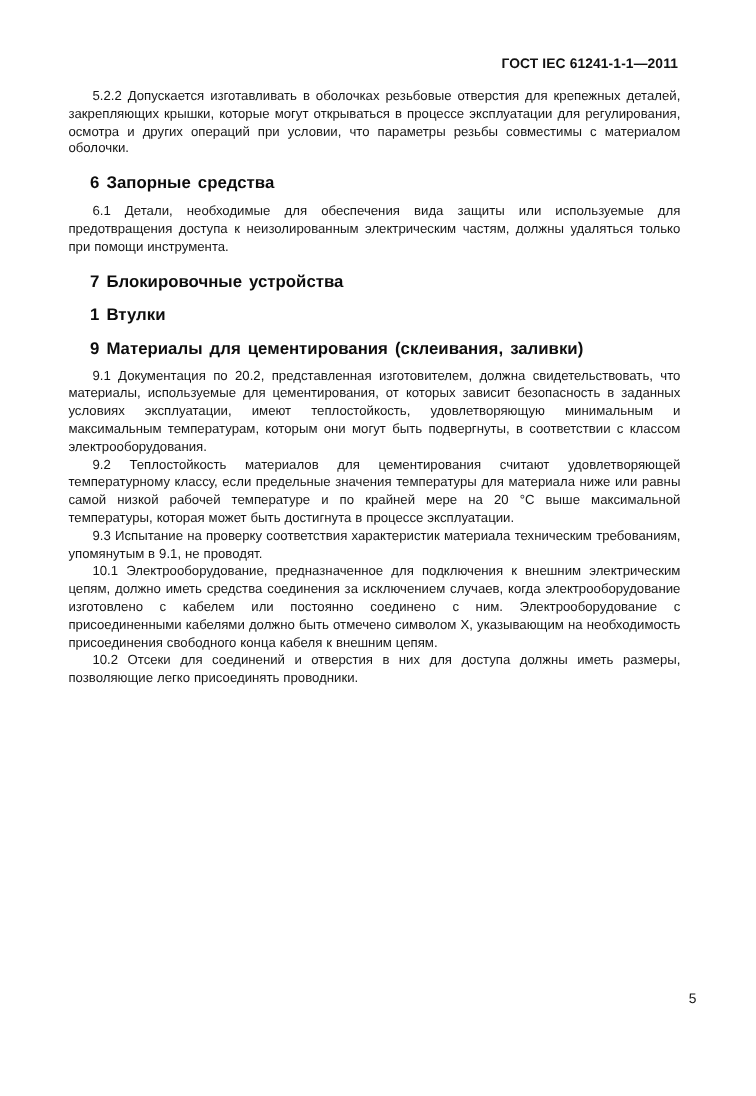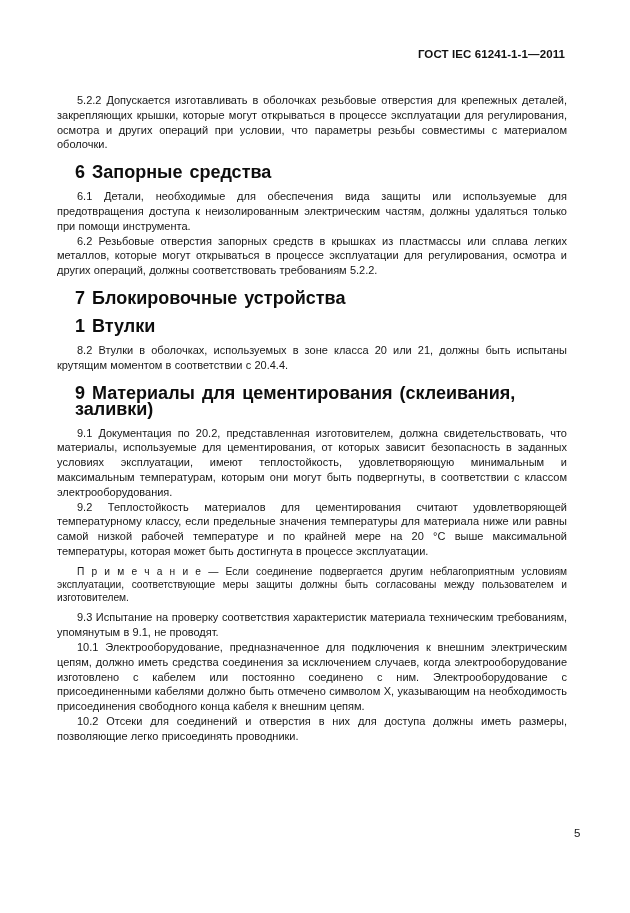--- a/index.html
+++ b/index.html
@@ -25,35 +25,34 @@
     font-size: 11.5px;
     font-weight: bold;
     letter-spacing: 0.1px;
     color: #111111;
   }
   .doc-body {
     position: absolute;
     top: 73px;
     left: 57px;
     width: 510px;
-    margin-top: 20px;
   }
   .para {
     margin: 0;
     font-size: 11px;
     line-height: 14.8px;
     text-align: justify;
     text-indent: 20px;
     hyphens: auto;
     -webkit-hyphens: auto;
     word-spacing: 0.2px;
   }
   .h2 {
     margin: 12px 0 9px 18px;
-    font-size: 18px;
+    font-size: 14px;
     line-height: 16px;
     font-weight: bold;
     color: #0d0d0d;
     word-spacing: 2px;
   }
   .note {
     margin: 6px 0;
     font-size: 10.2px;
     line-height: 13.2px;
     text-align: justify;
@@ -73,28 +72,25 @@
 <body>
 
 <div class="page">
 
   <div class="running-header">ГОСТ IEC 61241-1-1—2011</div>
 
   <div class="doc-body">
     <p class="para">5.2.2 Допускается изготавливать в оболочках резьбовые отверстия для крепежных деталей, закрепляющих крышки, которые могут открываться в процессе эксплуатации для регулирования, осмотра и других операций при условии, что параметры резьбы совместимы с материалом оболочки.</p>
     <h2 class="h2">6 Запорные средства</h2>
     <p class="para">6.1 Детали, необходимые для обеспечения вида защиты или используемые для предотвращения доступа к неизолированным электрическим частям, должны удаляться только при помощи инструмента.</p>
-    <p class="para">6.2 Резьбовые отверстия запорных средств в крышках из пластмассы или сплава легких металлов, которые могут открываться в процессе эксплуатации для регулирования, осмотра и других операций, должны соответствовать требованиям 5.2.2.</p>
     <h2 class="h2">7 Блокировочные устройства</h2>
     <h2 class="h2">1 Втулки</h2>
-    <p class="para">8.2 Втулки в оболочках, используемых в зоне класса 20 или 21, должны быть испытаны крутящим моментом в соответствии с 20.4.4.</p>
     <h2 class="h2">9 Материалы для цементирования (склеивания, заливки)</h2>
     <p class="para">9.1 Документация по 20.2, представленная изготовителем, должна свидетельствовать, что материалы, используемые для цементирования, от которых зависит безопасность в заданных условиях эксплуатации, имеют теплостойкость, удовлетворяющую минимальным и максимальным температурам, которым они могут быть подвергнуты, в соответствии с классом электрооборудования.</p>
     <p class="para">9.2 Теплостойкость материалов для цементирования считают удовлетворяющей температурному классу, если предельные значения температуры для материала ниже или равны самой низкой рабочей температуре и по крайней мере на 20 °С выше максимальной температуры, которая может быть достигнута в процессе эксплуатации.</p>
-    <p class="note">П р и м е ч а н и е — Если соединение подвергается другим неблагоприятным условиям эксплуатации, соответствующие меры защиты должны быть согласованы между пользователем и изготовителем.</p>
     <p class="para">9.3 Испытание на проверку соответствия характеристик материала техническим требованиям, упомянутым в 9.1, не проводят.</p>
     <p class="para">10.1 Электрооборудование, предназначенное для подключения к внешним электрическим цепям, должно иметь средства соединения за исключением случаев, когда электрооборудование изготовлено с кабелем или постоянно соединено с ним. Электрооборудование с присоединенными кабелями должно быть отмечено символом X, указывающим на необходимость присоединения свободного конца кабеля к внешним цепям.</p>
     <p class="para">10.2 Отсеки для соединений и отверстия в них для доступа должны иметь размеры, позволяющие легко присоединять проводники.</p>
   </div>
 
   <div class="page-number">5</div>
 
 </div>
 
 </body></html>

